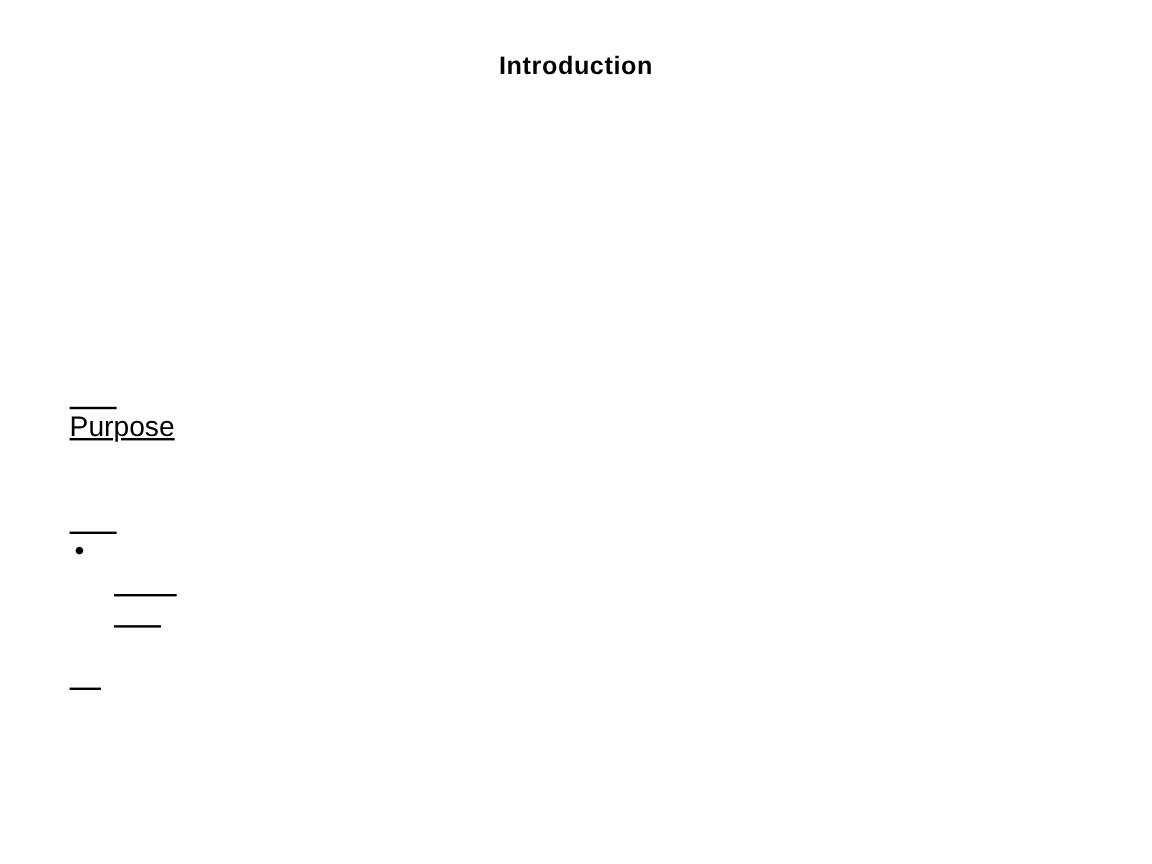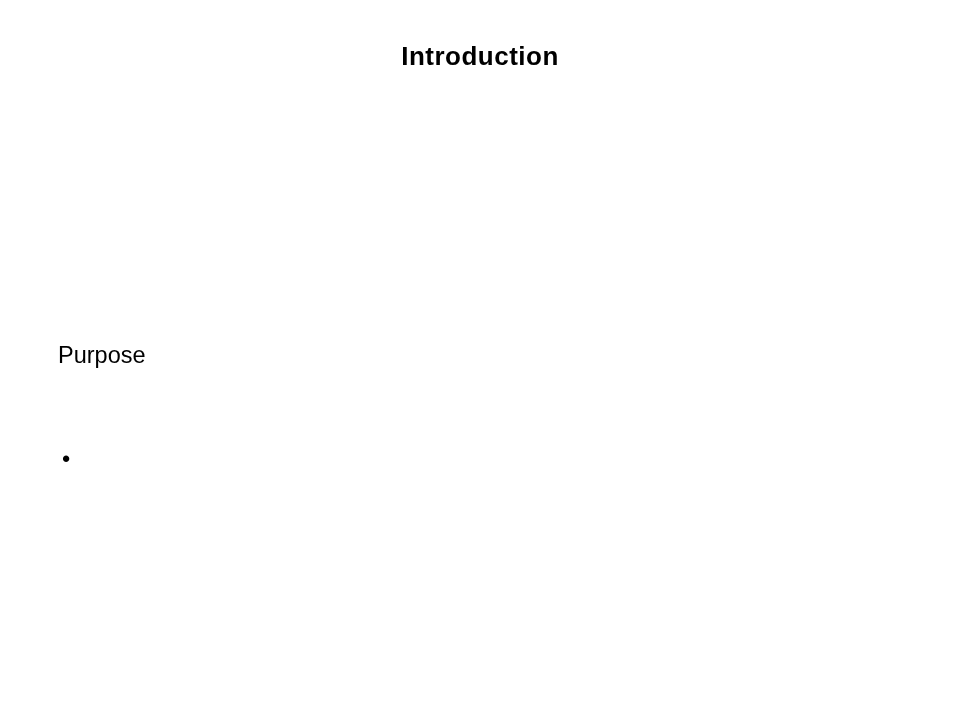--- a/index.html
+++ b/index.html
@@ -15,36 +15,36 @@
     overflow: hidden;
     font-family: "Liberation Sans", sans-serif;
     color: #000000;
   }
   .slide-title {
     position: absolute;
     top: 40px;
     left: 0;
     width: 960px;
     text-align: center;
-    font-size: 26px;
+    font-size: 21px;
     font-weight: bold;
     line-height: 32px;
     letter-spacing: 0.5px;
     white-space: pre;
   }
   .content {
     position: absolute;
     left: 58px;
     top: 186px;
     width: 880px;
     font-size: 23.5px;
     line-height: 26px;
     white-space: pre-wrap;
   }
-  .section { margin: 0 0 26px 0; }
+  .section { margin: 0 0 26px 0; text-decoration: underline; }
   .section:last-child { margin-bottom: 0; }
   .section-heading { margin: 0 0 26px 0; }
   .bullet-line {
     position: relative;
     padding-left: 37px;
     margin: 0;
   }
   .bullet-marker {
     position: absolute;
     left: 4px;

